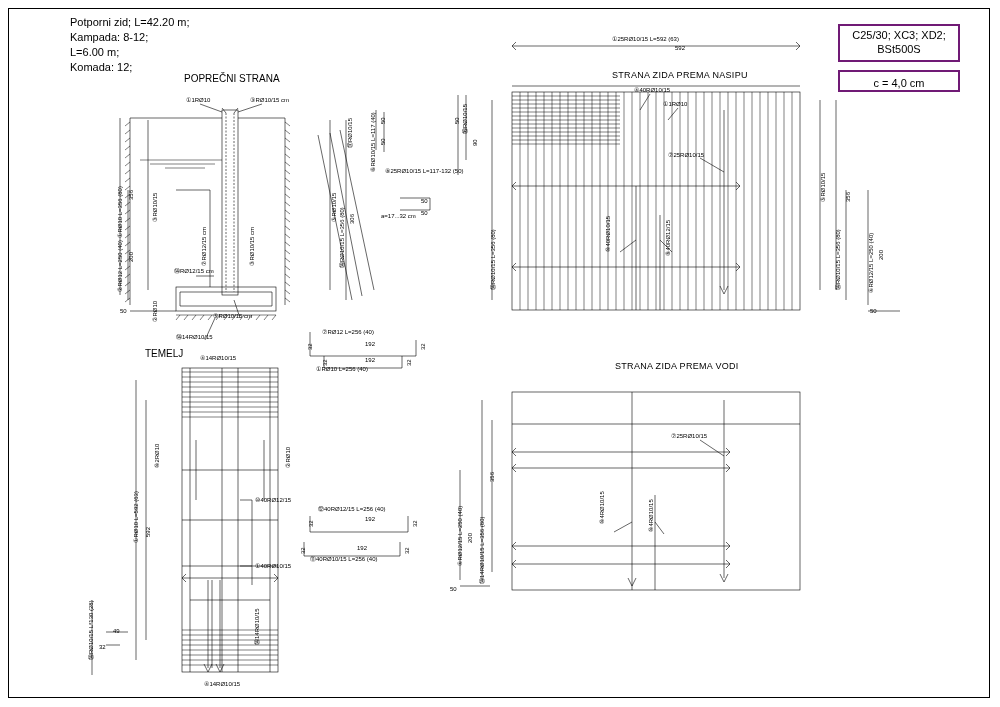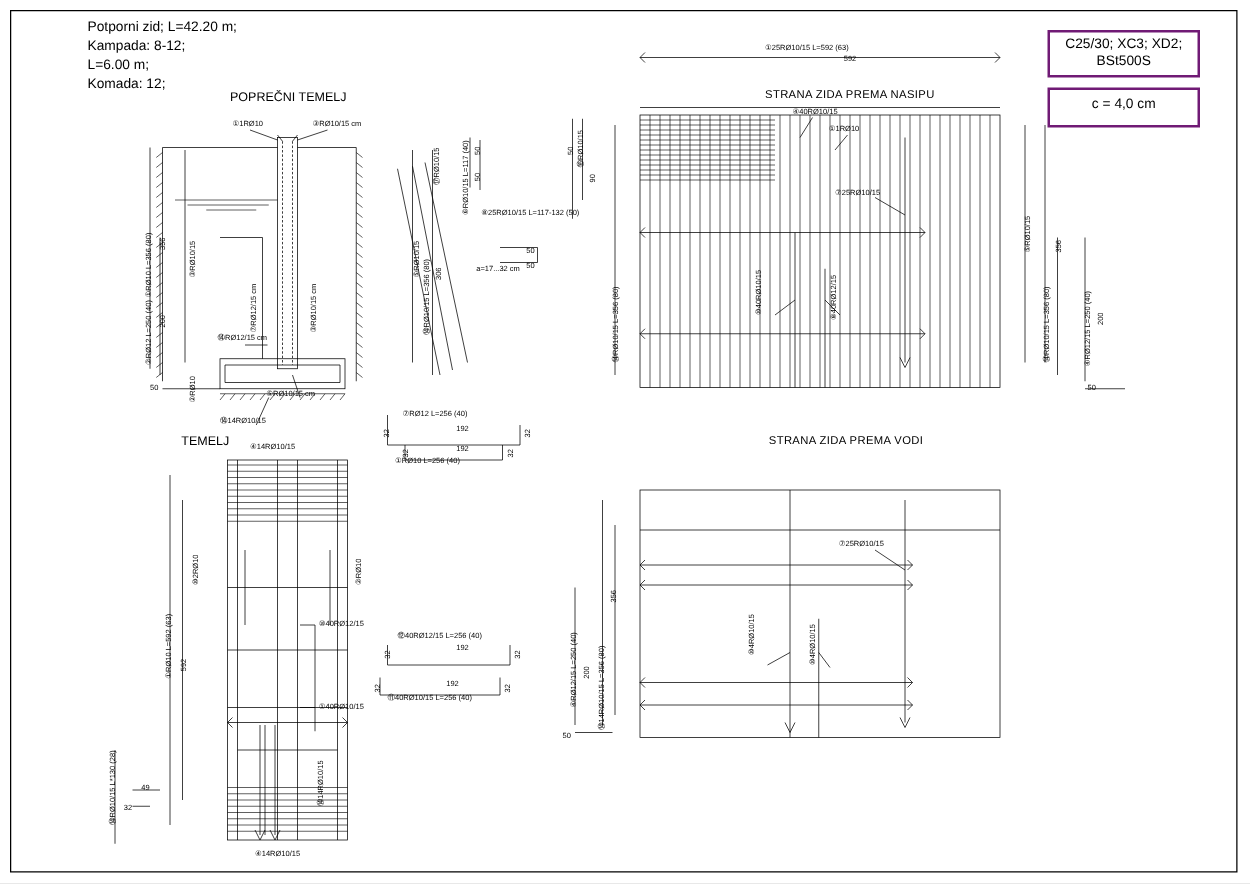--- a/index.html
+++ b/index.html
@@ -69,28 +69,28 @@
 
   <div class="txt t11" style="left:70px; top:16px;">Potporni zid; L=42.20 m;</div>
   <div class="txt t11" style="left:70px; top:31px;">Kampada: 8-12;</div>
   <div class="txt t11" style="left:70px; top:46px;">L=6.00 m;</div>
   <div class="txt t11" style="left:70px; top:61px;">Komada: 12;</div>
 
   <div class="titlebox" style="left:838px; top:24px; width:122px; height:38px;">
     <div>C25/30; XC3; XD2;</div>
     <div>BSt500S</div>
   </div>
-  <div class="titlebox" style="left:838px; top:70px; width:122px; height:32px; padding-top:5px;">
+  <div class="titlebox" style="left:838px; top:70px; width:122px; height:22px; padding-top:5px;">
     <div>c = 4,0 cm</div>
   </div>
 
-  <div class="txt t10" style="left:184px; top:73px;">POPREČNI TEMELJ</div>
+  <div class="txt t10" style="left:184px; top:73px;">POPREČNI STRANA</div>
   <div class="txt t10" style="left:145px; top:348px;">TEMELJ</div>
   <div class="txt t9 hdr" style="left:612px; top:71px;">STRANA ZIDA PREMA NASIPU</div>
-  <div class="txt t9 hdr" style="left:615px; top:348px;">STRANA ZIDA PREMA VODI</div>
+  <div class="txt t9 hdr" style="left:615px; top:362px;">STRANA ZIDA PREMA VODI</div>
 
   <svg class="overlay" viewBox="0 0 1000 707">
     <g stroke="#000" fill="none" stroke-width="0.6">
 
       <rect x="222" y="110" width="16" height="185"></rect>
 
       <rect x="176" y="287" width="100" height="24"></rect>
 
       <line x1="130" y1="118" x2="222" y2="118"></line>
       <line x1="130" y1="118" x2="130" y2="305"></line>

